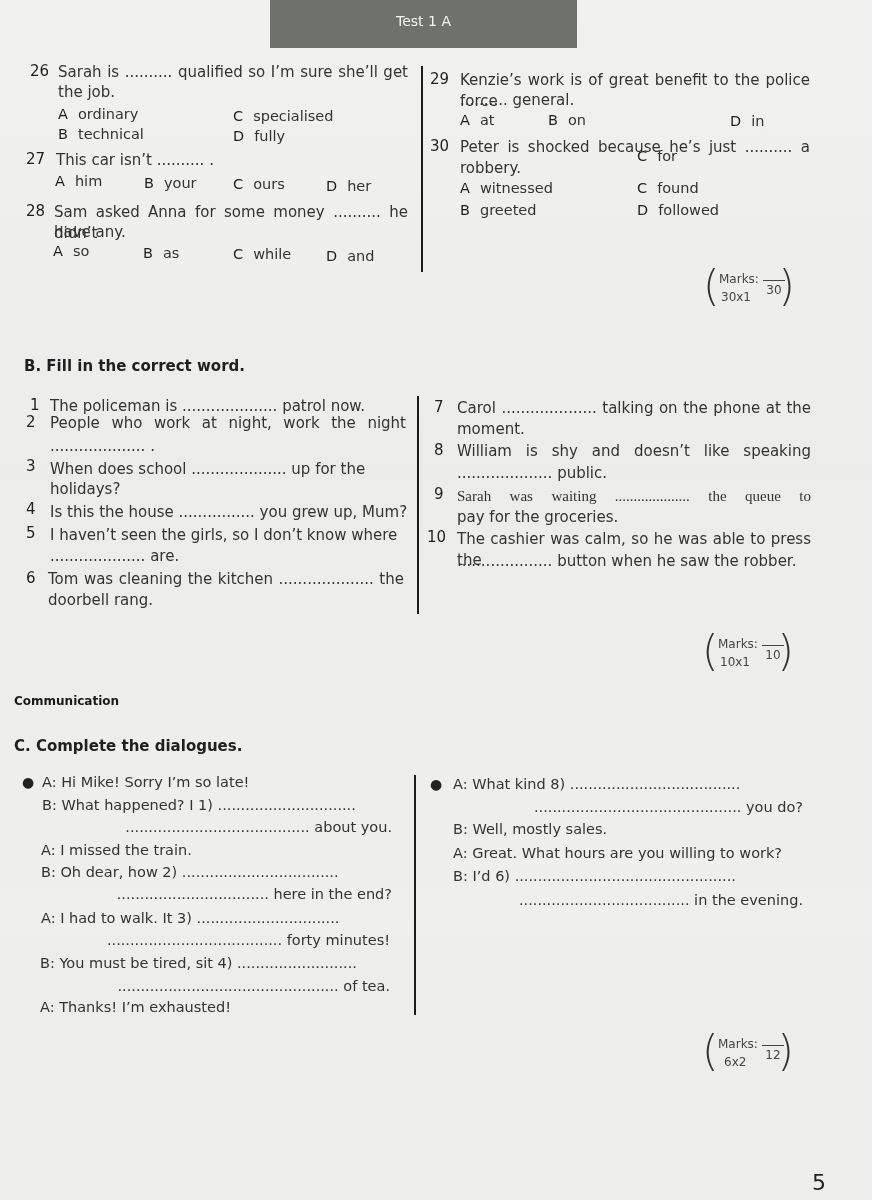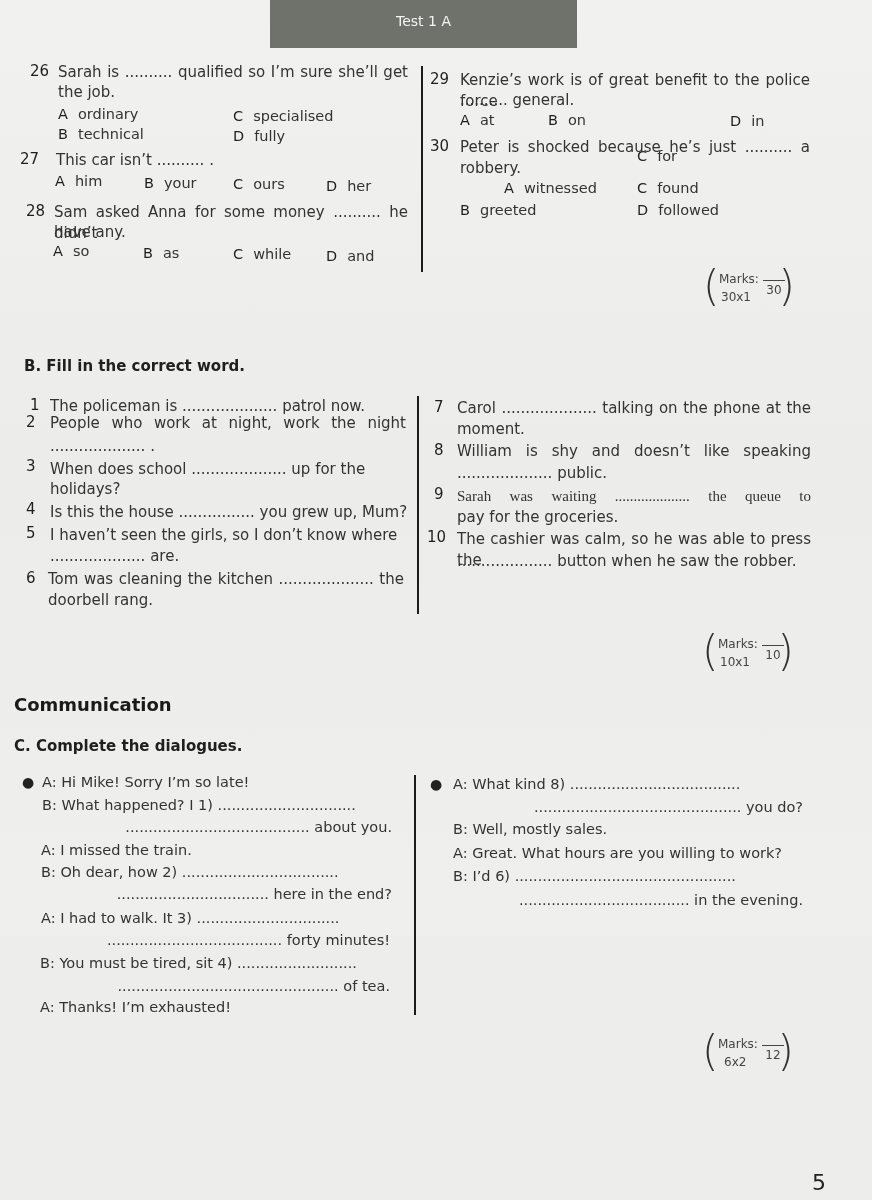--- a/index.html
+++ b/index.html
@@ -22,21 +22,21 @@
     font-size: 14px;
     text-align: center;
     line-height: 42px;
   }
   .divider { position: absolute; width: 2px; background: #1c1c1c; }
   .q { position: absolute; font-size: 15px; line-height: 21px; color: #333; }
   .num { position: absolute; font-size: 15px; color: #1f1f1f; }
   .opt { position: absolute; font-size: 14.5px; color: #333; }
   .opt .l { color: #1f1f1f; margin-right: 10px; }
   .sec-title { position: absolute; font-size: 15px; font-weight: bold; color: #1f1f1f; }
-  .big-title { position: absolute; font-size: 18px; font-weight: bold; color: #1a1a1a; }
+  .big-title { position: absolute; font-size: 12px; font-weight: bold; color: #1a1a1a; }
   .line { position: absolute; font-size: 14.5px; color: #333; white-space: nowrap; }
   .just { text-align: justify; text-align-last: justify; }
   .right { text-align: right; }
   .marks {
     position: absolute; width: 92px; height: 46px;
   }
   .marks .paren { position: absolute; top: -4px; font-size: 42px; font-weight: 200; color: #333; line-height: 50px; }
   .marks .lp { left: 0; }
   .marks .rp { right: 0; }
   .marks .lbl { position: absolute; left: 16px; top: 6px; font-size: 12px; color: #444; }
@@ -55,21 +55,21 @@
   <div class="divider" style="left:421px; top:66px; height:206px;"></div>
 
   <div class="num" style="left:30px; top:62px;">26</div>
   <div class="q just" style="left:58px; top:62px; width:350px;">Sarah is .......... qualified so I’m sure she’ll get</div>
   <div class="q" style="left:58px; top:82px;">the job.</div>
   <div class="opt" style="left:58px; top:106px;"><span class="l">A</span><span>ordinary</span></div>
   <div class="opt" style="left:233px; top:108px;"><span class="l">C</span><span>specialised</span></div>
   <div class="opt" style="left:58px; top:126px;"><span class="l">B</span><span>technical</span></div>
   <div class="opt" style="left:233px; top:128px;"><span class="l">D</span><span>fully</span></div>
 
-  <div class="num" style="left:20px; top:150px;">27</div>
+  <div class="num" style="left:26px; top:150px;">27</div>
   <div class="q" style="left:56px; top:150px;">This car isn’t .......... .</div>
   <div class="opt" style="left:55px; top:173px;"><span class="l">A</span><span>him</span></div>
   <div class="opt" style="left:144px; top:175px;"><span class="l">B</span><span>your</span></div>
   <div class="opt" style="left:233px; top:176px;"><span class="l">C</span><span>ours</span></div>
   <div class="opt" style="left:326px; top:178px;"><span class="l">D</span><span>her</span></div>
 
   <div class="num" style="left:26px; top:202px;">28</div>
   <div class="q just" style="left:54px; top:202px; width:354px;">Sam asked Anna for some money .......... he didn’t</div>
   <div class="q" style="left:54px; top:222px;">have any.</div>
   <div class="opt" style="left:53px; top:243px;"><span class="l">A</span><span>so</span></div>
@@ -81,21 +81,21 @@
   <div class="q just" style="left:460px; top:70px; width:350px;">Kenzie’s work is of great benefit to the police force</div>
   <div class="q" style="left:460px; top:90px;">.......... general.</div>
   <div class="opt" style="left:460px; top:112px;"><span class="l">A</span><span>at</span></div>
   <div class="opt" style="left:548px; top:112px;"><span class="l">B</span><span>on</span></div>
   <div class="opt" style="left:637px; top:112px;margin-top:36px;"><span class="l">C</span><span>for</span></div>
   <div class="opt" style="left:730px; top:113px;"><span class="l">D</span><span>in</span></div>
 
   <div class="num" style="left:430px; top:137px;">30</div>
   <div class="q just" style="left:460px; top:137px; width:350px;">Peter is shocked because he’s just .......... a</div>
   <div class="q" style="left:460px; top:158px;">robbery.</div>
-  <div class="opt" style="left:460px; top:180px;margin-left:44px;"><span class="l">A</span><span>witnessed</span></div>
+  <div class="opt" style="left:460px; top:180px;"><span class="l">A</span><span>witnessed</span></div>
   <div class="opt" style="left:637px; top:180px;"><span class="l">C</span><span>found</span></div>
   <div class="opt" style="left:460px; top:202px;"><span class="l">B</span><span>greeted</span></div>
   <div class="opt" style="left:637px; top:202px;"><span class="l">D</span><span>followed</span></div>
 
   <div class="marks" style="left:703px; top:266px;">
     <span class="paren lp">(</span>
     <span class="lbl">Marks:</span>
     <span class="mul">30x1</span>
     <span class="total">30</span>
     <span class="paren rp">)</span>

